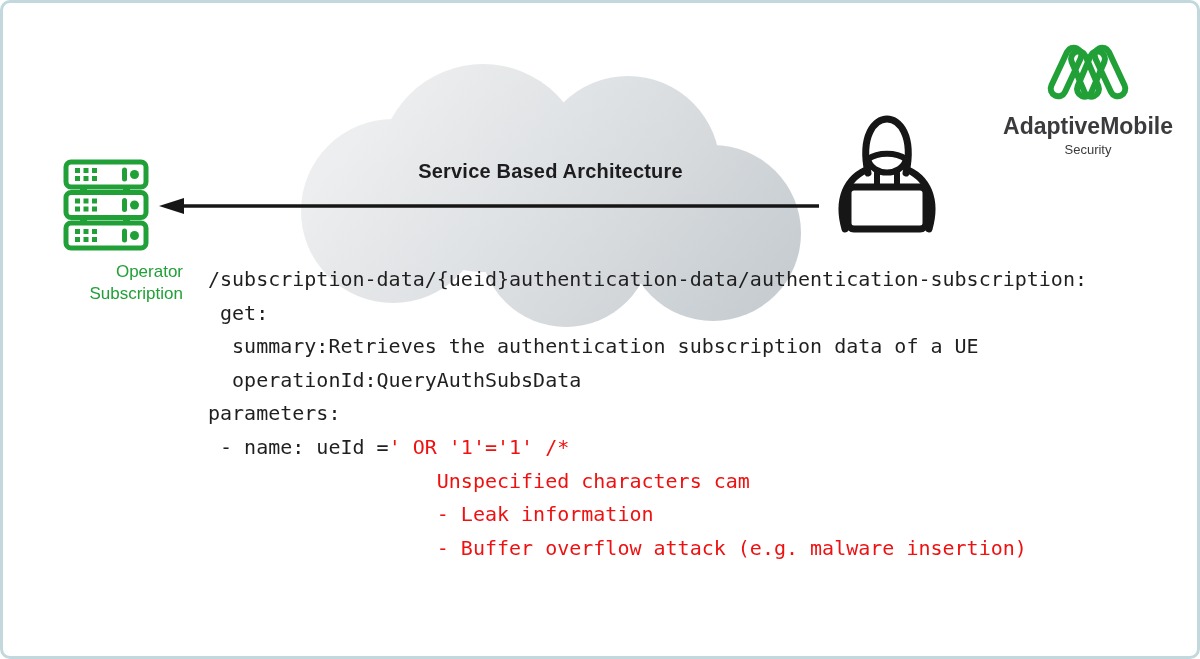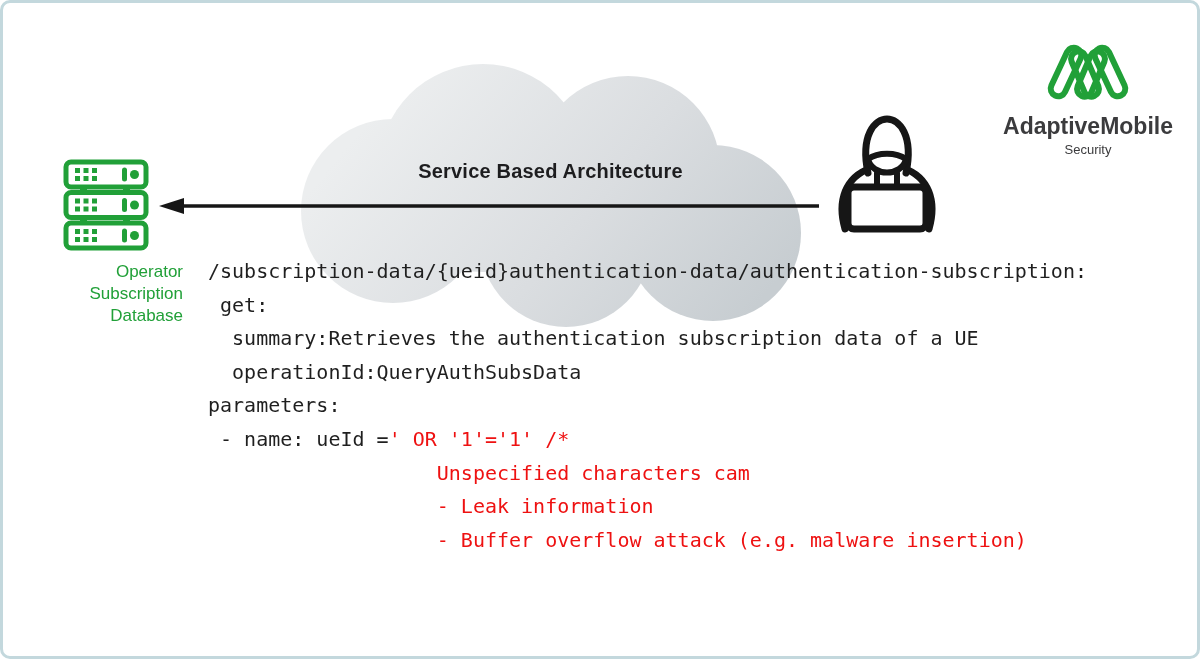--- a/index.html
+++ b/index.html
@@ -24,21 +24,21 @@
   }
   
   .attacker-svg{position:absolute;left:828px;top:110px;}
   
   .brand{position:absolute;left:995px;top:36px;width:180px;text-align:center;}
   .brand-logo{display:block;margin:0 auto;}
   .brand-name{font-size:23px;font-weight:bold;color:var(--brand-text,#3b3b3d);line-height:26px;margin-top:8px;}
   .brand-sub{font-size:13px;font-weight:normal;color:var(--brand-text,#3b3b3d);line-height:22px;}
   
   .code{
-    position:absolute;left:205px;top:252px;
+    position:absolute;left:205px;top:260px;
     font-family:"DejaVu Sans Mono",monospace;font-size:20px;line-height:33.6px;
   }
   .code-line{white-space:pre;}
 </style>
 </head>
 <body>
 
 <div class="frame">
 
   <svg class="cloud-svg" width="505" height="267" viewBox="0 0 505 267">
@@ -104,21 +104,20 @@
         <rect x="20.5" y="78" width="5" height="5"></rect>
         <rect x="29" y="78" width="5" height="5"></rect>
       <rect x="59" y="69.5" width="5" height="14" rx="2.5"></rect>
         <circle cx="71.5" cy="76.5" r="4.5"></circle>
     </g>
   </svg>
 
   <div class="db-label">
     <div>Operator</div>
     <div>Subscription</div>
-    <div>Database</div>
   </div>
 
   <svg class="attacker-svg" width="112" height="122" viewBox="0 0 112 122">
     <g fill="none" stroke="#161616" stroke-linecap="round" stroke-linejoin="round">
 
       <path d="M14,116 C6,88 14,64 40,55" stroke-width="7"></path>
       <path d="M98,116 C106,88 98,64 72,55" stroke-width="7"></path>
 
       <rect x="17" y="74" width="78" height="42" rx="6" stroke-width="7" fill="#ffffff"></rect>
 

